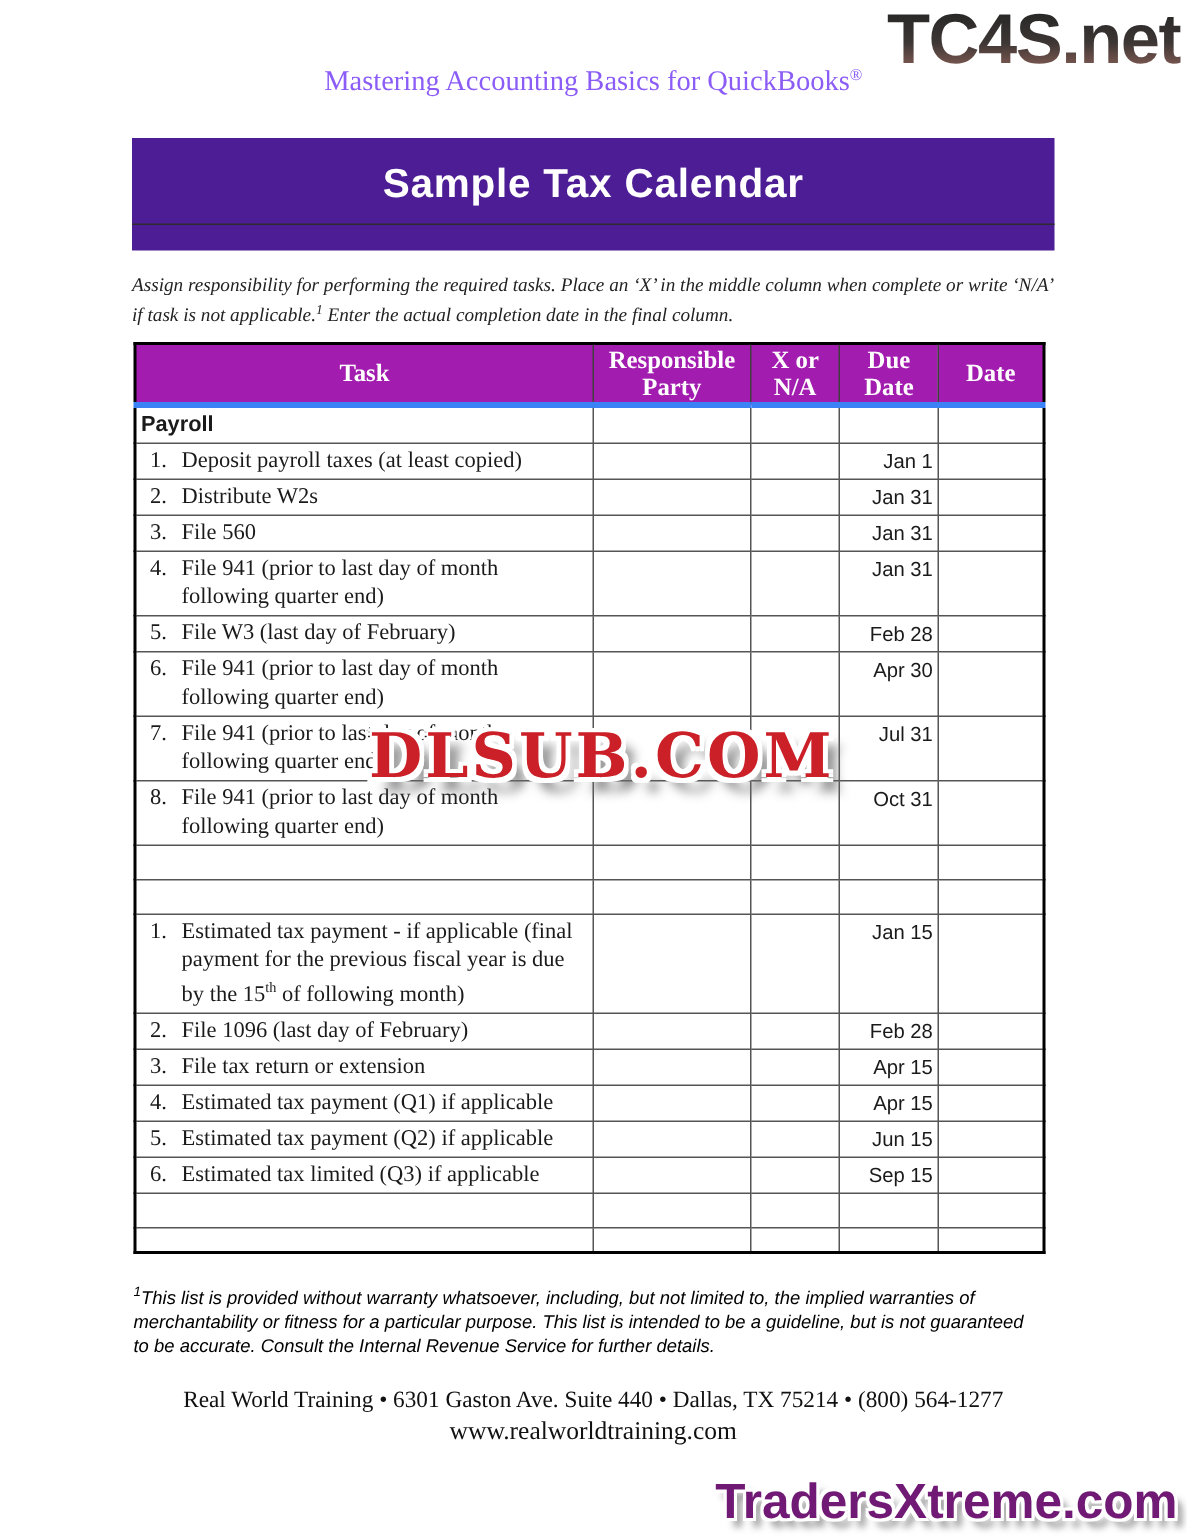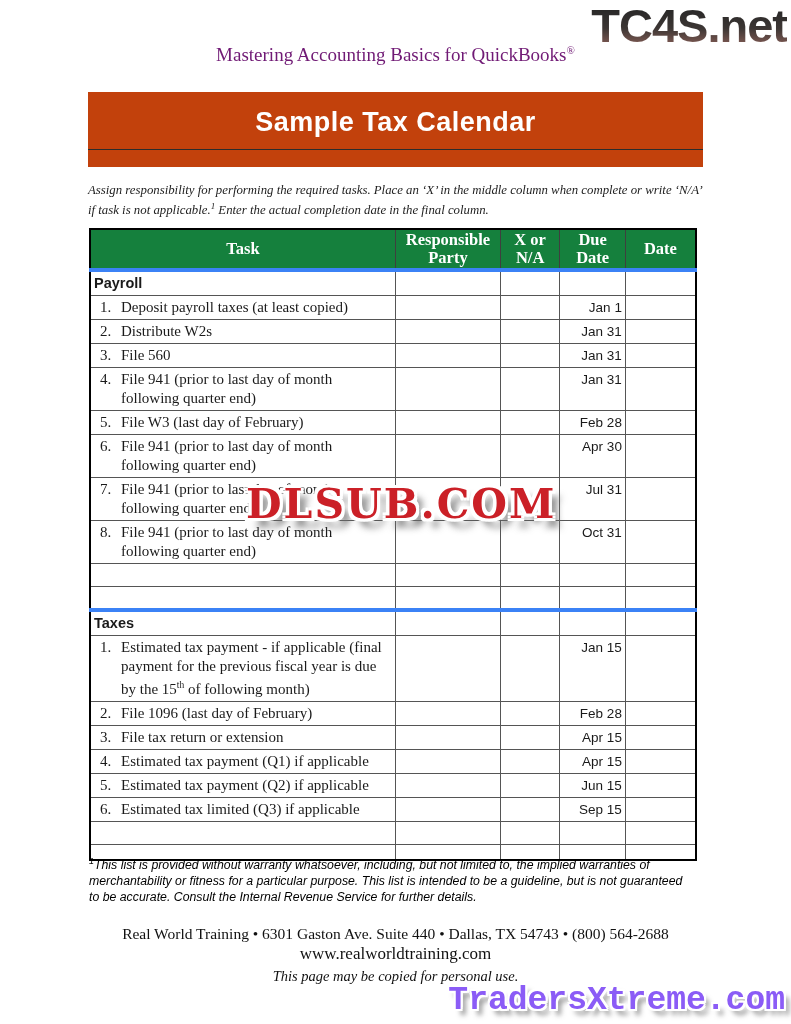--- a/index.html
+++ b/index.html
@@ -18,35 +18,35 @@
     position:absolute;left:246px;top:480px;
     font-family:"DejaVu Serif", serif;font-weight:bold;font-size:41px;letter-spacing:2px;
     color:#cb2027;white-space:nowrap;
     text-shadow:
       -3px -3px 0 #fff, 3px -3px 0 #fff, -3px 3px 0 #fff, 3px 3px 0 #fff,
       -3px 0 0 #fff, 3px 0 0 #fff, 0 -3px 0 #fff, 0 3px 0 #fff,
       8px 9px 7px rgba(110,110,110,.85);
   }
   .wm-bottom{
     position:absolute;right:6px;top:982px;
-    font-family:Liberation Mono, monospace;font-weight:bold;font-size:33px;letter-spacing:0px;
-    color:#8b5cf6;white-space:nowrap;
+    font-family:Liberation Sans, sans-serif;font-weight:bold;font-size:33px;letter-spacing:0px;
+    color:#701a75;white-space:nowrap;
     text-shadow:
       -2px -2px 0 #fff, 2px -2px 0 #fff, -2px 2px 0 #fff, 2px 2px 0 #fff,
       -2px 0 0 #fff, 2px 0 0 #fff, 0 -2px 0 #fff, 0 2px 0 #fff,
       5px 6px 5px rgba(120,120,120,.8);
   }
   
   .book-title{
     position:absolute;top:44px;left:88px;width:615px;text-align:center;
-    font-size:19px;color:#701a75;
+    font-size:19px;color:#8b5cf6;
   }
   .book-title sup{font-size:11px;}
   .banner{
-    position:absolute;left:88px;top:92px;width:615px;height:75px;background:#c2410c;
+    position:absolute;left:88px;top:92px;width:615px;height:75px;background:#4c1d95;
     display:flex;align-items:center;justify-content:center;padding-bottom:14px;box-sizing:border-box;
   }
   .banner::after{
     content:"";position:absolute;left:0;right:0;bottom:17px;height:1px;background:#2c2c2c;
   }
   .banner-title{
     font-family:"Liberation Sans", sans-serif;font-weight:bold;font-size:27px;color:#fff;letter-spacing:.5px;
   }
   
   .instructions{
@@ -57,21 +57,21 @@
   
   table.taxcal{
     position:absolute;left:89px;top:228px;width:608px;
     border-collapse:collapse;table-layout:fixed;
   }
   table.taxcal td, table.taxcal th{
     border:1px solid #555;vertical-align:top;padding:2px 3px;box-sizing:border-box;
   }
   table.taxcal{border:2px solid #000;}
   table.taxcal thead th{
-    background:#15803d;color:#fff;border:1px solid #3f3f3f;
+    background:#a21caf;color:#fff;border:1px solid #3f3f3f;
     font-family:"Liberation Serif", serif;font-weight:bold;font-size:16.5px;line-height:18px;
     text-align:center;vertical-align:middle;height:40px;padding:1px 2px;
   }
   td.c-task{font-size:15px;line-height:19px;}
   .task-flex{display:flex;}
   .task-num{width:27px;flex:0 0 27px;padding-left:6px;box-sizing:border-box;}
   .task-text{flex:1;padding-right:4px;}
   .task-text sup{font-size:9.5px;margin-top:36px;}
   tr.section td{border-top:4px solid #3b82f6;}
   td.c-section{
@@ -237,27 +237,20 @@
         <td></td>
         <td></td>
       </tr>
       <tr class="blank">
         <td></td>
         <td></td>
         <td></td>
         <td></td>
         <td></td>
       </tr>
-      <tr class="section">
-        <td class="c-section">Taxes</td>
-        <td></td>
-        <td></td>
-        <td></td>
-        <td></td>
-      </tr>
       <tr>
         <td class="c-task">
           <div class="task-flex">
             <span class="task-num">1.</span>
             <span class="task-text">Estimated tax payment - if applicable (final payment for the previous fiscal year is due by the 15<sup>th</sup> of following month)</span>
           </div>
         </td>
         <td></td>
         <td></td>
         <td class="c-due">Jan 15</td>
@@ -338,18 +331,17 @@
         <td></td>
       </tr>
     </tbody>
 </table>
 
 <div class="wm-mid">DLSUB.COM</div>
 
 <div class="footnote"><sup>1</sup><span>This list is provided without warranty whatsoever, including, but not limited to, the implied warranties of merchantability or fitness for a particular purpose. This list is intended to be a guideline, but is not guaranteed to be accurate. Consult the Internal Revenue Service for further details.</span></div>
 
 <div class="footer">
-  <div class="addr">Real World Training • 6301 Gaston Ave. Suite 440 • Dallas, TX 54743 • (800) 564-2688</div>
+  <div class="addr">Real World Training • 6301 Gaston Ave. Suite 440 • Dallas, TX 75214 • (800) 564-1277</div>
   <div class="site">www.realworldtraining.com</div>
-  <div class="copy">This page may be copied for personal use.</div>
 </div>
 
 <div class="wm-bottom">TradersXtreme.com</div>
 
 </body></html>

